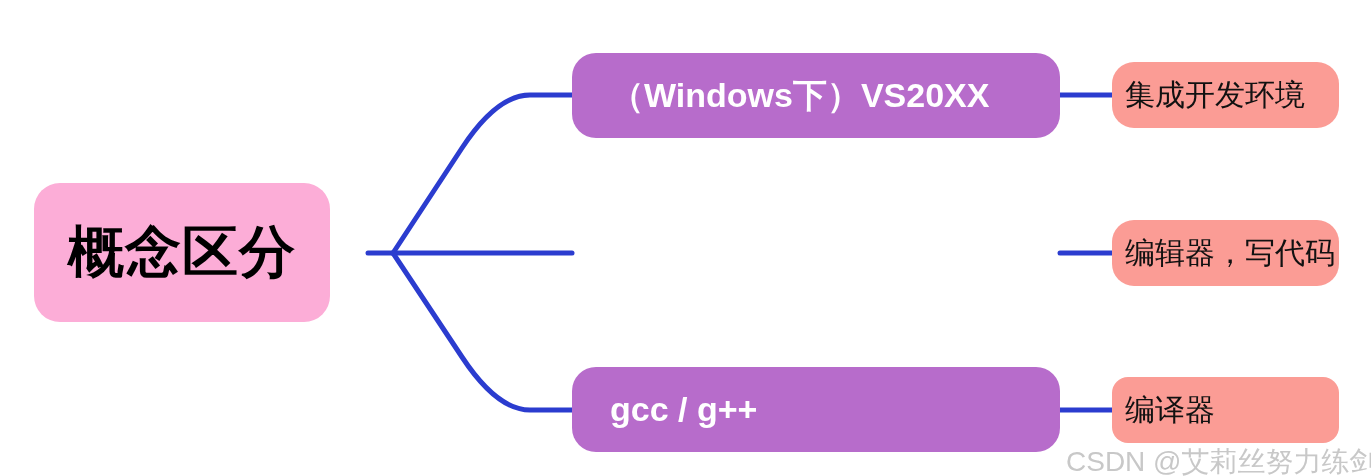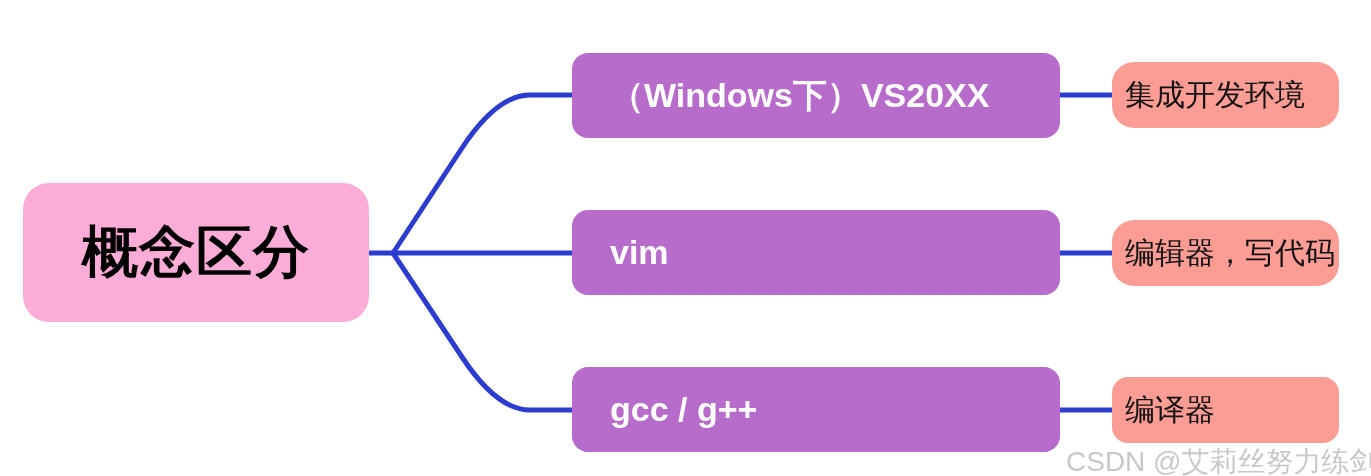--- a/index.html
+++ b/index.html
@@ -29,38 +29,38 @@
     stroke-linecap: round;
     stroke-linejoin: round;
   }
   .node {
     position: absolute;
     display: flex;
     align-items: center;
     box-sizing: border-box;
   }
   .node.root {
-    left: 23px;
+    left: 34px;
     top: 183px;
-    width: 346px;
+    width: 296px;
     height: 139px;
     background: var(--root-bg, #FCADD7);
     border-radius: 26px;
     justify-content: center;
     color: var(--root-text, #000000);
     font-size: 56px;
     font-weight: 700;
     letter-spacing: 1px;
   }
   .node.branch {
     left: 572px;
     width: 488px;
     height: 85px;
     background: var(--branch-bg, #B76CCB);
-    border-radius: 16px;
+    border-radius: 24px;
     padding-left: 38px;
     color: var(--branch-text, #ffffff);
     font-size: 34px;
     font-weight: 700;
   }
   .node.branch.b0 { top: 53px; }
   .node.branch.b1 { top: 210px; }
   .node.branch.b2 { top: 367px; }
   .node.note {
     left: 1112px;
@@ -101,23 +101,20 @@
     <path d="M 1060 410 L 1112 410"></path>
   </svg>
 
   <div class="node root">
     <span>概念区分</span>
   </div>
 
   <div class="node branch b0">
     <span>（Windows下）VS20XX</span>
   </div>
-  <div class="node branch b1">
-    <span>vim</span>
-  </div>
   <div class="node note n0">
     <span>集成开发环境</span>
   </div>
 
   <div class="node branch b2">
     <span>gcc / g++</span>
   </div>
   <div class="node note n1">
     <span>编辑器，写代码</span>
   </div>

